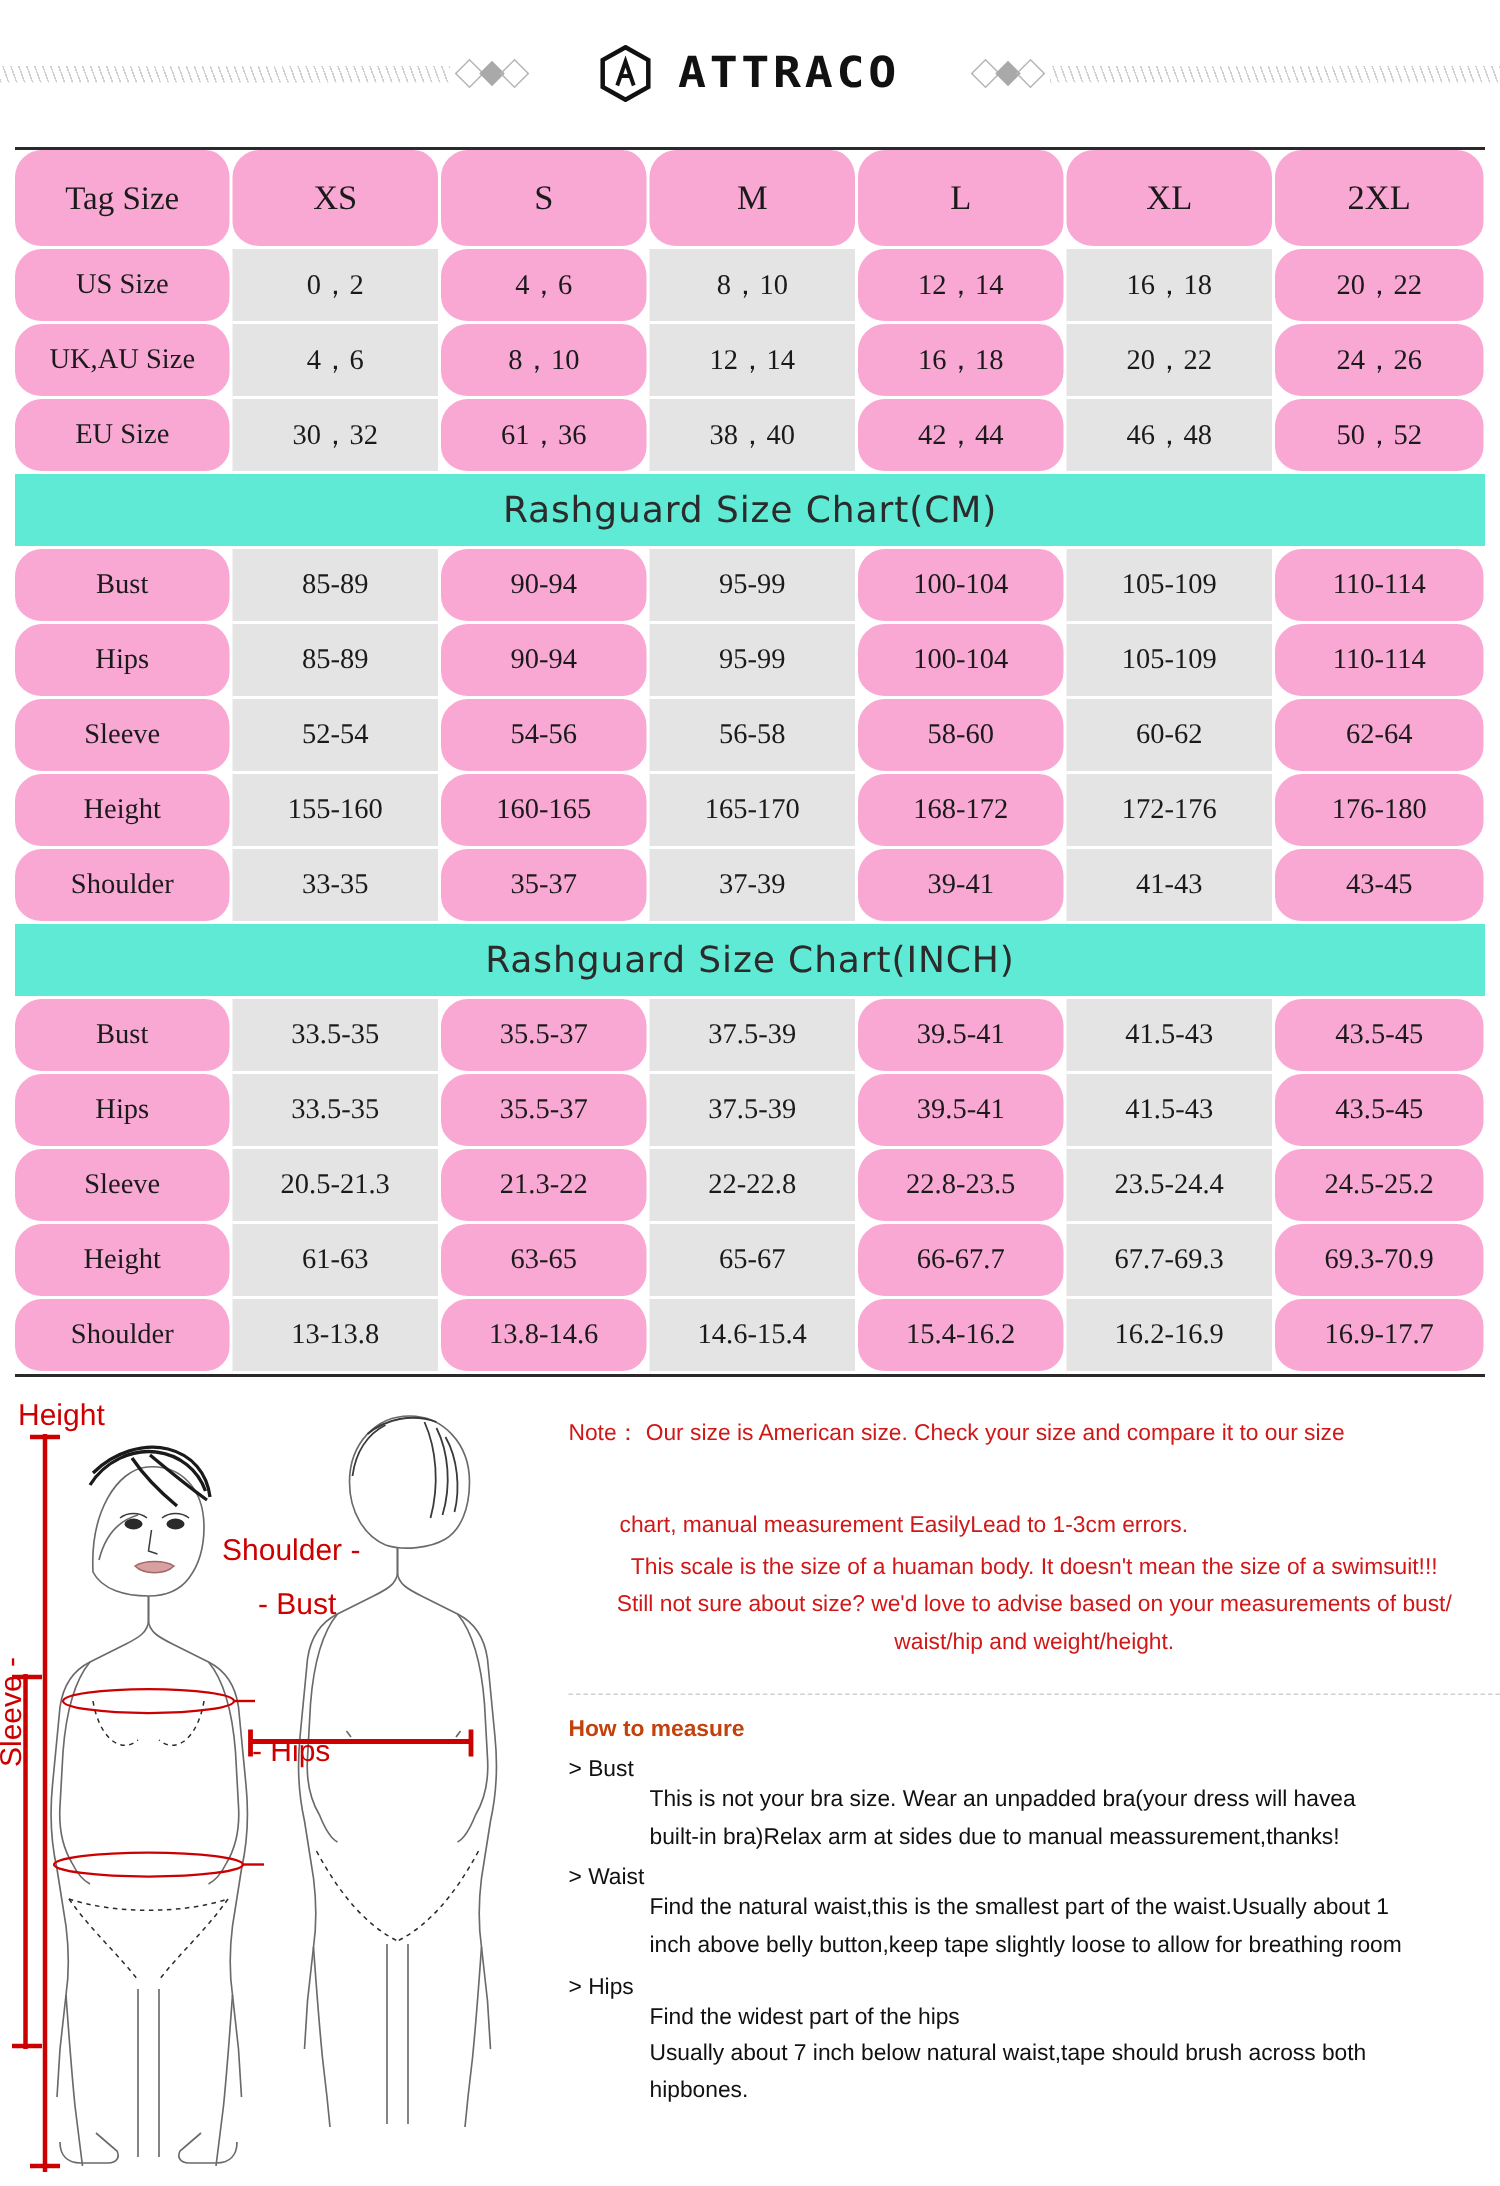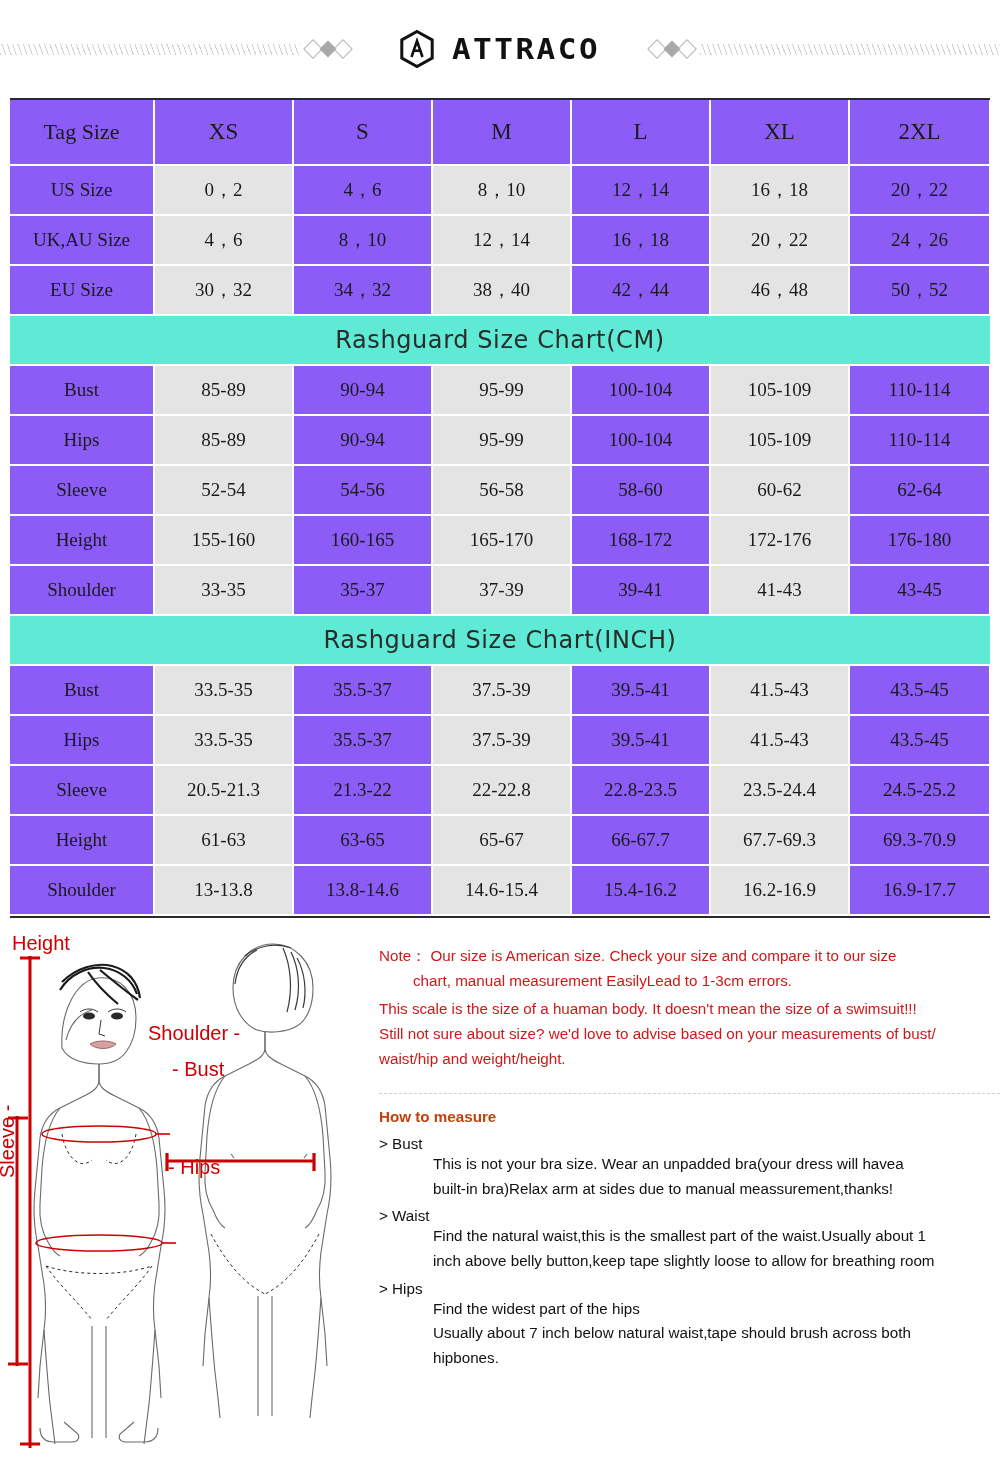--- a/index.html
+++ b/index.html
@@ -77,21 +77,21 @@
     color:#1a1a1a;
     border-right:2px solid #ffffff;
     border-bottom:2px solid #ffffff;
     background:#f0f0f0;
     white-space:nowrap;
   }
   .cell.label{width:145px;}
   .cell.val{width:139px;}
   .cell:last-child{border-right:none;}
   .cell.dark{background:#e4e4e4;}
-  .cell.light{background:#8b5cf6;}
+  .cell.light{background:#f9a8d4;border-radius:18px;}
   .row.head .cell{height:66px;font-size:23px;}
   .row.head .cell.label{font-size:22px;}
   .section{
     box-sizing:border-box;
     width:100%;
     height:50px;
     display:flex;align-items:center;justify-content:center;
     background:#5eead4;
     border-bottom:2px solid #ffffff;
     font-family:"DejaVu Sans", sans-serif;
@@ -116,23 +116,23 @@
   .notes{
     flex:1;padding-left:4px;padding-top:16px;position:relative;
   }
   .note-red{
     color:#d01818;
     font-size:15.2px;
     line-height:1.62;
     font-family:"Liberation Sans", sans-serif;
   }
   .note-red .l1{display:block;}
-  .note-red .l2{display:block;padding-left:34px;}
+  .note-red .l2{display:block;padding-left:34px;margin-top:36px;}
   .note-block2{margin-top:4px;}
-  .note-block2 div{display:block;}
+  .note-block2 div{display:block;text-align:center;}
 
   .divider{
     border:none;border-top:1px dashed #d0d0d0;
     margin:22px 0 14px 0;
   }
   .howto{
     font-size:15.2px;
     font-weight:bold;
     color:#c2410c;
     margin-bottom:10px;
@@ -205,21 +205,21 @@
     <div class="cell val dark">4，6</div>
     <div class="cell val light">8，10</div>
     <div class="cell val dark">12，14</div>
     <div class="cell val light">16，18</div>
     <div class="cell val dark">20，22</div>
     <div class="cell val light">24，26</div>
   </div>
   <div class="row">
     <div class="cell label light">EU Size</div>
     <div class="cell val dark">30，32</div>
-    <div class="cell val light">34，32</div>
+    <div class="cell val light">61，36</div>
     <div class="cell val dark">38，40</div>
     <div class="cell val light">42，44</div>
     <div class="cell val dark">46，48</div>
     <div class="cell val light">50，52</div>
   </div>
 
   <div class="section">Rashguard Size Chart(CM)</div>
 
   <div class="row">
     <div class="cell label light">Bust</div>

